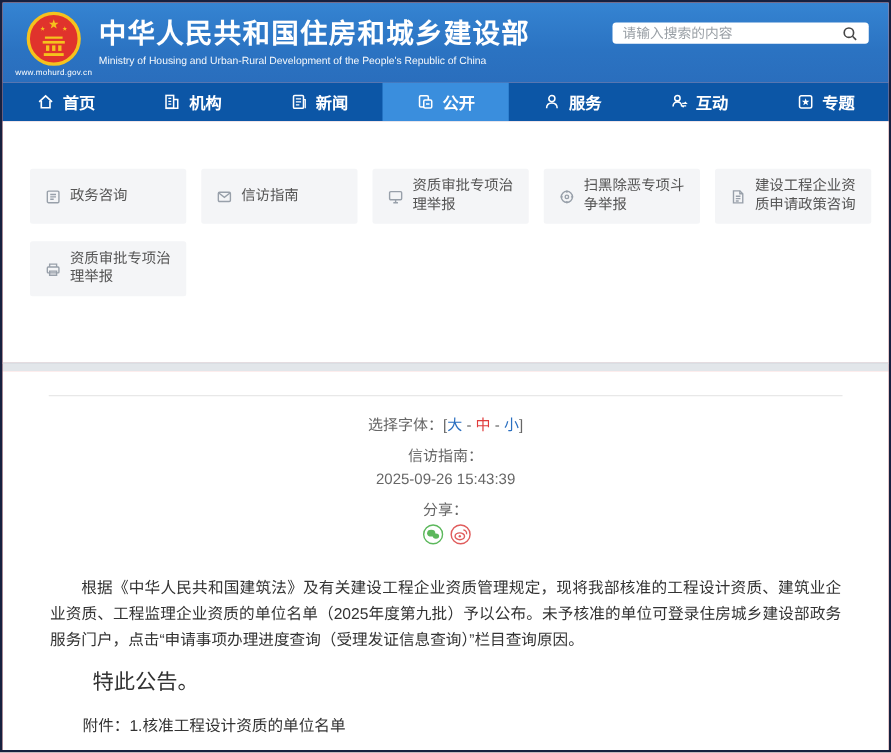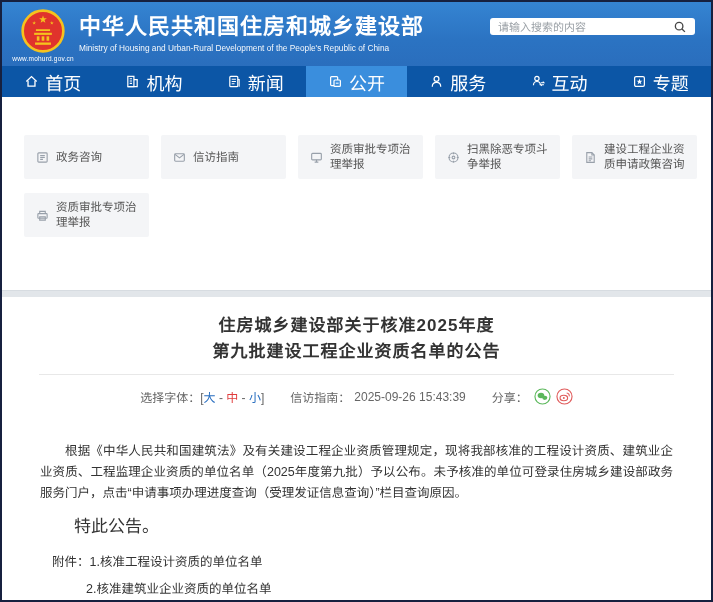--- a/index.html
+++ b/index.html
@@ -25,21 +25,21 @@
     position:absolute; right:16px; top:16px; width:205px; height:17px;
     background:#fff; border-radius:3px; display:flex; align-items:center; padding:0 8px;
   }
   .search-input{ border:none; outline:none; flex:1; font-size:11px; color:#333; background:transparent;}
   .search-input::placeholder{ color:#9aa0a6; }
   .search-btn svg{ width:14px; height:14px; display:block; }
   
   .nav{ height:31px; flex:0 0 31px; background:#0c56a6; display:flex; }
   .nav-item{
     flex:1; display:flex; align-items:center; justify-content:center; gap:6px;
-    color:#fff; font-size:18px; font-weight:normal; text-decoration:none; cursor:pointer;
+    color:#fff; font-size:13px; font-weight:bold; text-decoration:none; cursor:pointer;
   }
   .nav-item.active{ background:#3a8edd; }
   .nicon svg{ width:15px; height:15px; display:block; }
   
   .quicklinks{ flex:0 0 193px; background:#fff; padding:38px 0 0 22px; }
   .ql-row{ display:flex; gap:12px; margin-bottom:14px; }
   .ql-card{
     width:125px; min-height:44px; background:#f4f5f7; border-radius:2px;
     display:flex; align-items:center; gap:6px; padding:6px 8px 6px 12px;
     font-size:11.5px; color:#555; cursor:pointer; line-height:15px;
@@ -47,32 +47,32 @@
   .ql-card .qicon{ flex:0 0 14px; }
   .ql-card .qicon svg{ width:13px; height:13px; display:block; }
   
   .section-divider{ flex:0 0 7px; background:#e2e6ea; border-top:1px solid #d7dce1;}
   
   .article{ flex:1; background:#fff; padding-top:10px; }
   .article-title{ text-align:center; font-size:17px; font-weight:bold; color:#333; line-height:26px; letter-spacing:1px; margin-top:6px;}
   .title-rule{ border:none; border-top:1px solid #e8e8e8; margin:9px 37px 0 37px; }
   .meta-row{
     margin-top:13px; display:flex; justify-content:center; align-items:center;
-    font-size:12px; color:#666; gap:4px;
+    font-size:12px; color:#666; gap:4px;flex-direction:column;
   }
   .font-links{ letter-spacing:0; }
   .font-large,.font-small{ color:#2a6fc0; cursor:pointer; }
   .font-medium{ color:#e03c3c; cursor:pointer; }
   .meta-gap{ width:18px; }
   .share-icons{ display:flex; gap:5px; margin-left:2px; }
   .share-icons svg{ width:17px; height:17px; display:block; cursor:pointer; }
-  .body-para{ margin:36px 38px 0 38px; font-size:12.5px; color:#333; line-height:21px; text-indent:2em; text-align:justify;}
+  .body-para{ margin:24px 38px 0 38px; font-size:12.5px; color:#333; line-height:21px; text-indent:2em; text-align:justify;}
   .closing{ margin:8px 38px 0 38px; font-size:17px; color:#333; text-indent:2em;}
   .attachments{ margin-top:12px; font-size:12.5px; color:#333; }
-  .att-line1{ padding-left:50px; line-height:27px;}
+  .att-line1{ padding-left:64px; line-height:27px;}
   .att-line{ padding-left:84px; line-height:27px; }
   .att-link{ cursor:pointer; }
 </style>
 </head>
 <body>
 
 <div class="frame">
 
   <header class="header">
     <div class="emblem-block">
@@ -234,24 +234,20 @@
             </svg>
         </span>
         <span>资质审批专项治理举报</span>
       </div>
     </div>
   </section>
 
   <div class="section-divider"></div>
 
   <article class="article">
-    <h1 class="article-title">
-      <div>住房城乡建设部关于核准2025年度</div>
-      <div>第九批建设工程企业资质名单的公告</div>
-    </h1>
     <hr class="title-rule">
     <div class="meta-row">
       <span class="font-links">
         <span>选择字体：[</span><span class="font-large">大</span>
         <span>-</span>
         <span class="font-medium">中</span>
         <span>-</span>
         <span class="font-small">小</span><span>]</span>
       </span>
       <span class="meta-gap"></span>

